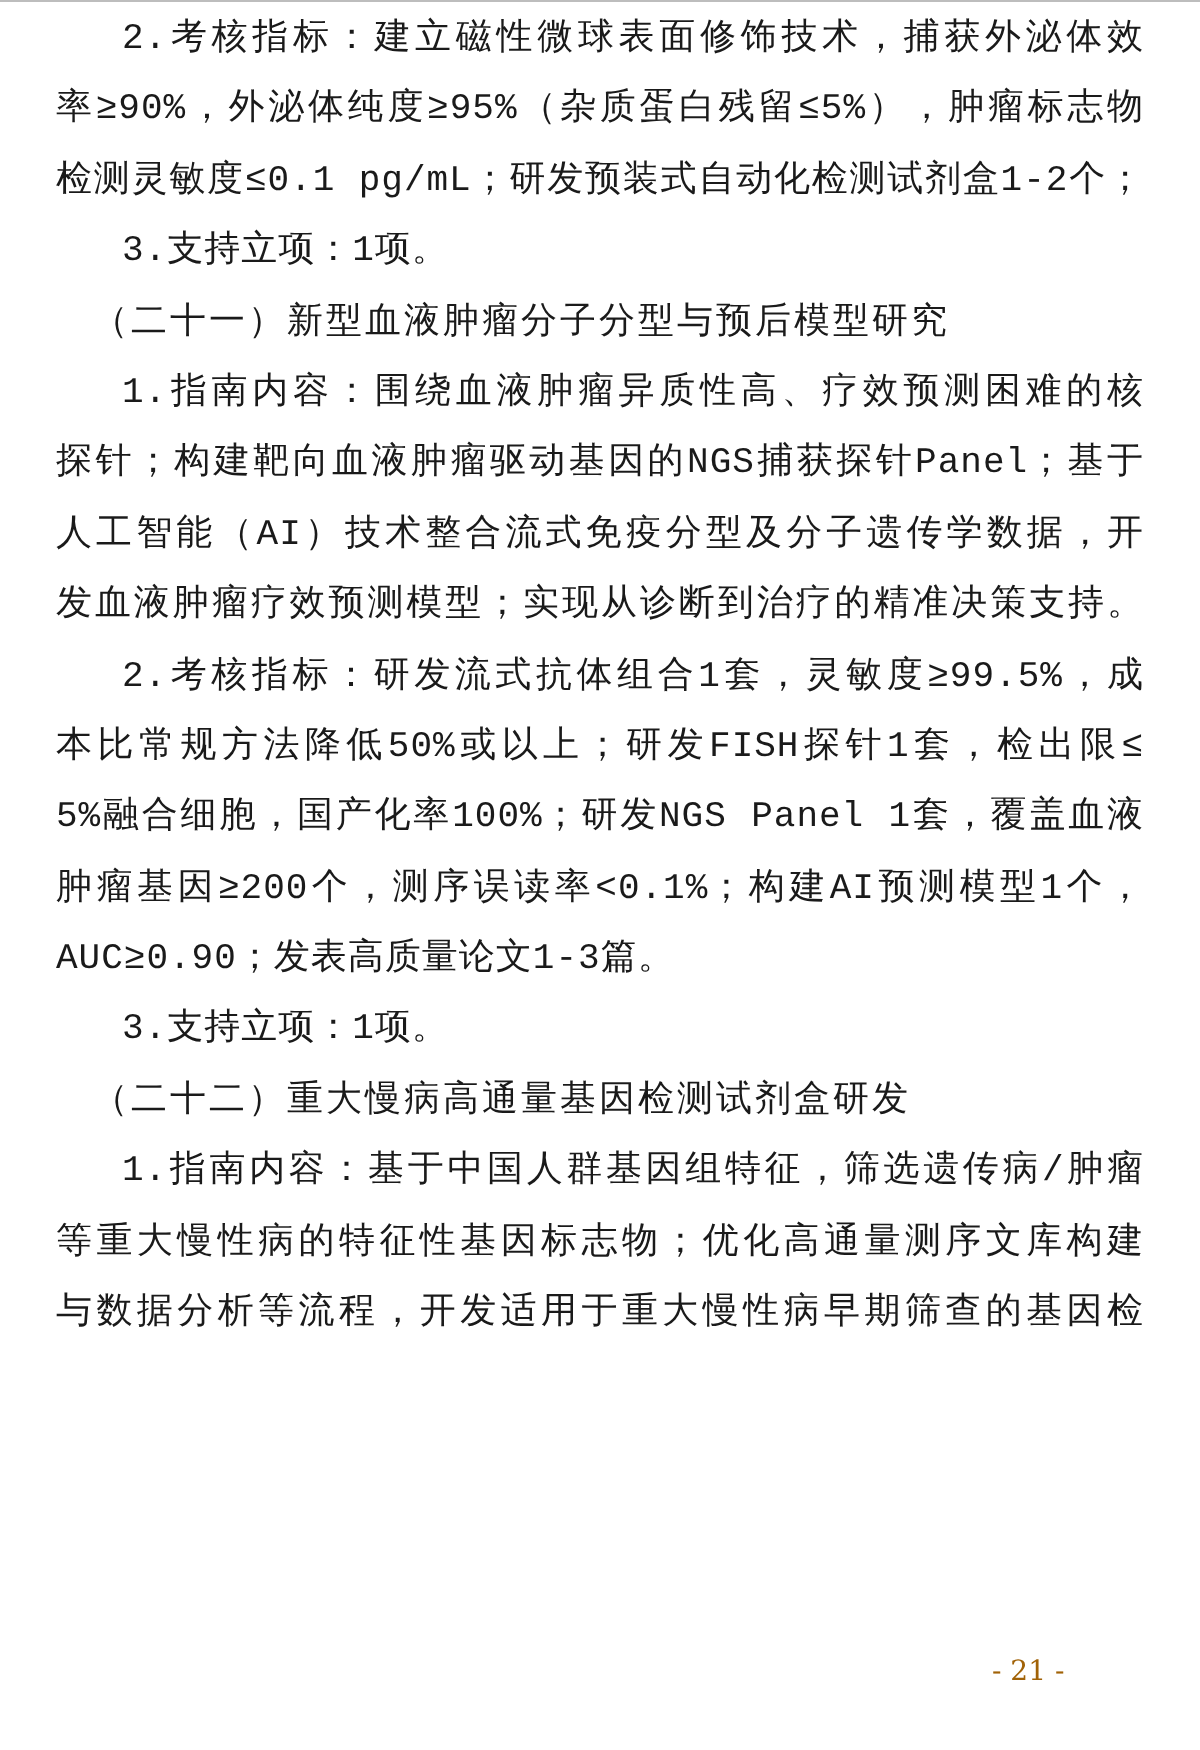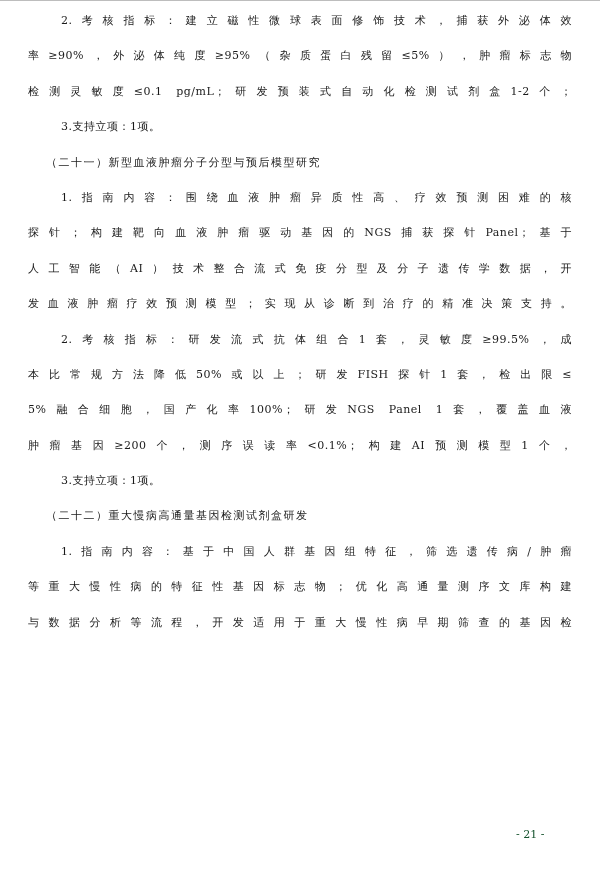--- a/index.html
+++ b/index.html
@@ -23,43 +23,44 @@
     }
     .page {
       position: absolute;
       left: 28px;
       top: 3px;
       width: 544px;
     }
     .line {
       height: 35.4px;
       line-height: 35.4px;
-      font-size: 11px;
+      font-size: 18px;
       white-space: nowrap;
       text-align: justify;
       text-align-last: justify;
       letter-spacing: 0.5px;
+      font-family: Liberation Mono, monospace;
     }
     .line.last {
       text-align-last: left;
     }
     .indent {
       padding-left: 33px;
     }
     .heading {
       padding-left: 18px;
       text-align-last: left;
       letter-spacing: 1.5px;
     }
     .page-number {
       position: absolute;
-      left: 516px;
+      left: 496px;
       top: 828px;
-      font-size: 11px;
-      color: #14532d;
+      font-size: 14px;
+      color: #a16207;
       font-family: "DejaVu Serif", "Liberation Serif", serif;
     }
   </style>
 </head>
 <body>
 
 <div class="top-rule"></div>
 
 <div class="page">
   <div class="line indent">2.考核指标：建立磁性微球表面修饰技术，捕获外泌体效</div>
@@ -68,20 +69,21 @@
   <div class="line indent last">3.支持立项：1项。</div>
   <div class="line heading">（二十一）新型血液肿瘤分子分型与预后模型研究</div>
   <div class="line indent">1.指南内容：围绕血液肿瘤异质性高、疗效预测困难的核</div>
   <div class="line">探针；构建靶向血液肿瘤驱动基因的NGS捕获探针Panel；基于</div>
   <div class="line">人工智能（AI）技术整合流式免疫分型及分子遗传学数据，开</div>
   <div class="line">发血液肿瘤疗效预测模型；实现从诊断到治疗的精准决策支持。</div>
   <div class="line indent">2.考核指标：研发流式抗体组合1套，灵敏度≥99.5%，成</div>
   <div class="line">本比常规方法降低50%或以上；研发FISH探针1套，检出限≤</div>
   <div class="line">5%融合细胞，国产化率100%；研发NGS Panel 1套，覆盖血液</div>
   <div class="line">肿瘤基因≥200个，测序误读率&lt;0.1%；构建AI预测模型1个，</div>
+  <div class="line last">AUC≥0.90；发表高质量论文1-3篇。</div>
   <div class="line indent last">3.支持立项：1项。</div>
   <div class="line heading">（二十二）重大慢病高通量基因检测试剂盒研发</div>
   <div class="line indent">1.指南内容：基于中国人群基因组特征，筛选遗传病/肿瘤</div>
   <div class="line">等重大慢性病的特征性基因标志物；优化高通量测序文库构建</div>
   <div class="line">与数据分析等流程，开发适用于重大慢性病早期筛查的基因检</div>
 </div>
 
 <div class="page-number">- 21 -</div>
 
 </body></html>

